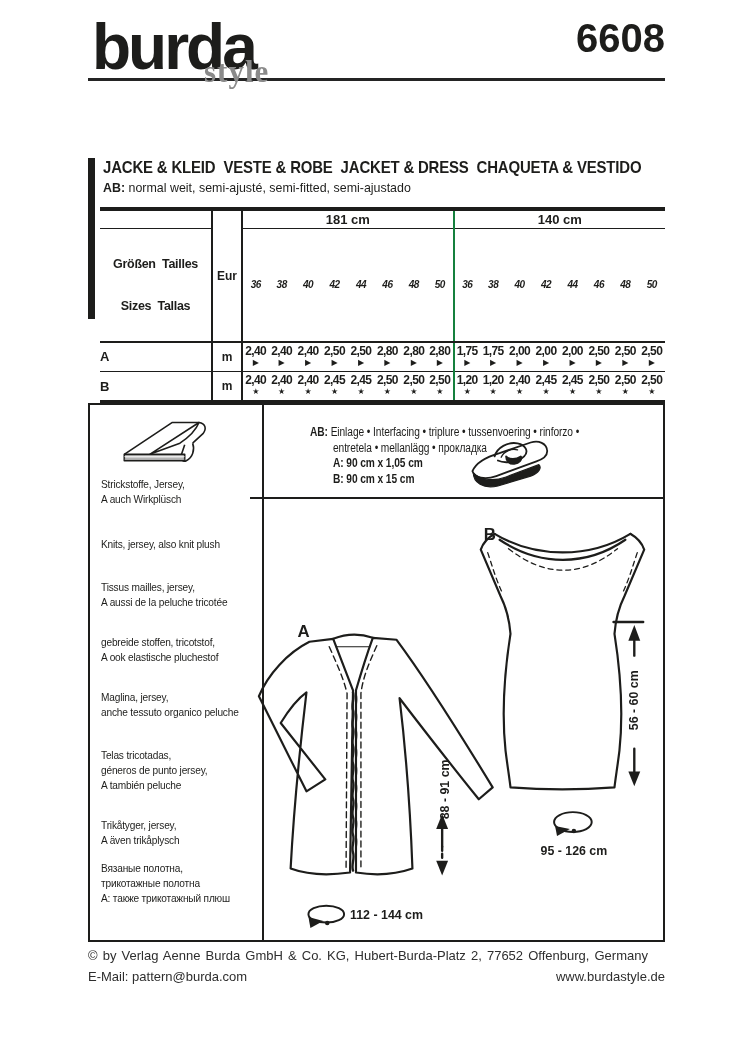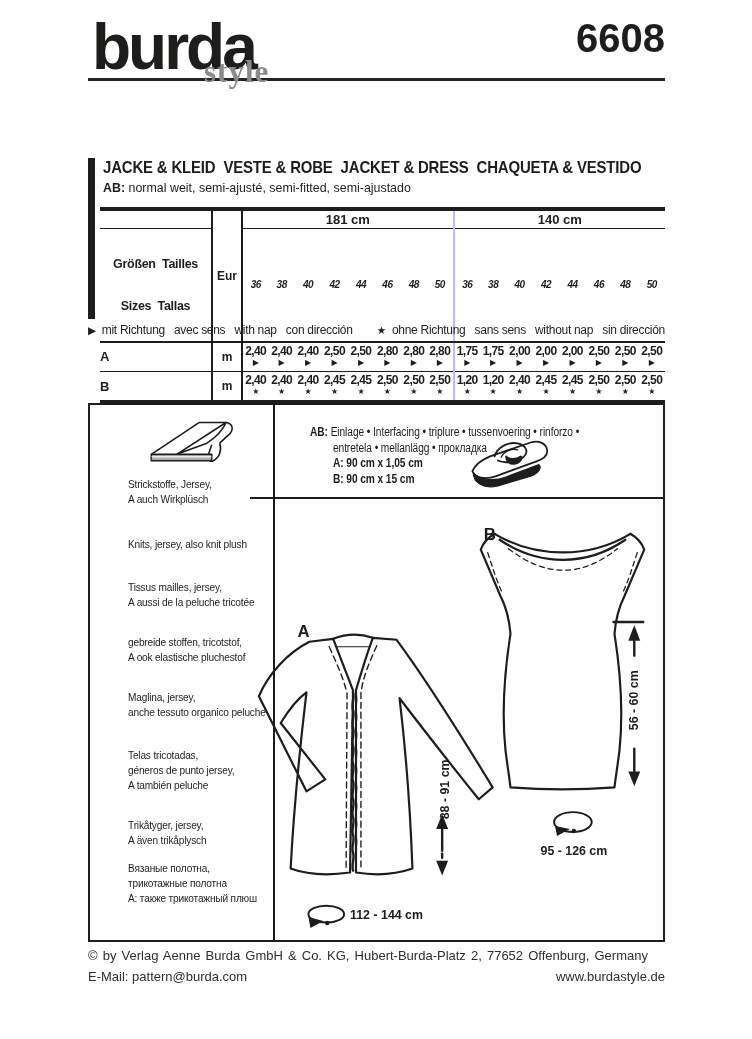--- a/index.html
+++ b/index.html
@@ -30,36 +30,36 @@
   .c-eur { width:30px; }
   .r1 { height:19px; }
   .r1 .lbl, .r1 .grp { border-bottom:1.5px solid #1d1d1b; }
   .grp { text-align:center; font-size:13px; }
   .eur { border-left:2px solid #1d1d1b; border-right:2px solid #1d1d1b; text-align:center; font-size:12px; }
   .r2 th { border-bottom:2px solid #1d1d1b; }
   .eur  { border-bottom:2px solid #1d1d1b; }
   .r2 { height:32px; }
   .lblh { text-align:center; font-size:12.5px; line-height:14px; white-space:pre; padding-left:3px; letter-spacing:-0.3px;}
   .sz { text-align:center; font-size:10px; letter-spacing:-0.5px;font-style:italic;}
-  .g2 { border-left:2px solid #c4b5fd; }
+  .g2 { border-left:2px solid #15803d; }
   .ra td { border-bottom:1.5px solid #1d1d1b; }
   .ra, .rb { height:30px; }
   .rowlbl { text-align:left; padding-left:3px; font-size:13px; }
   .unit { border-left:2px solid #1d1d1b; border-right:2px solid #1d1d1b; text-align:center; font-size:12px; }
   .val { text-align:center; vertical-align:top; }
   .val .v { display:block; font-size:12px; line-height:13px; margin-top:2px; letter-spacing:-0.6px;}
   .val .sym { display:block; font-size:8px; line-height:10px; font-family:"DejaVu Sans", sans-serif; }
   
   .legend { position:absolute; left:88px; top:323px; width:577px; display:flex; justify-content:space-between;
             font-size:12px; letter-spacing:-0.3px; }
   .legend .sym { font-family:"DejaVu Sans", sans-serif; font-size:10.5px; margin-right:6px; }
   .legend .txt { white-space:pre; }
   
   .main-box { position:absolute; left:88px; top:403px; width:577px; height:539px; border:2px solid #1d1d1b; }
-  .sidebar { position:absolute; left:0; top:0; width:158px; height:535px; border-right:2px solid #1d1d1b;margin-left:27px; }
+  .sidebar { position:absolute; left:0; top:0; width:174px; height:535px; border-right:2px solid #1d1d1b; }
   .fab { position:absolute; left:11px; font-size:11.5px; line-height:15px; letter-spacing:-0.2px;
          transform:scaleX(0.88); transform-origin:left top; white-space:nowrap; }
   .bolt-icon { position:absolute; left:26px; top:8px; }
   .iface { position:absolute; left:160px; top:0; width:415px; height:94px; border-bottom:2px solid #1d1d1b;text-decoration:underline; }
   .iface-text { position:absolute; left:60px; top:20px; font-size:12px; line-height:15.5px;
                 transform:scaleX(0.85); transform-origin:left top; white-space:nowrap; letter-spacing:-0.1px;}
   .iface-text .ind { padding-left:27px; }
   .iface-text b { font-weight:700; }
   .if-bold { font-weight:700; }
   .iron-icon { position:absolute; left:220px; top:30px; }
@@ -266,24 +266,20 @@
             <span class="sym">★</span>
           </td>
       <td class="val">
             <span class="v">2,50</span>
             <span class="sym">★</span>
           </td>
     </tr>
   </tbody>
     </table>
 
-  <div class="legend">
-    <div><span class="sym">▶</span><span class="txt">mit Richtung   avec sens   with nap   con dirección</span></div>
-    <div><span class="sym">★</span><span class="txt">ohne Richtung   sans sens   without nap   sin dirección</span></div>
-  </div>
 
   <div class="main-box">
 
     <div class="sidebar">
       <svg class="bolt-icon" width="104" height="62" viewBox="0 0 130 78">
         <g fill="none" stroke="#1d1d1b" stroke-width="2" stroke-linejoin="round">
           <path d="M10,52 L70,12 L104,12 C112,13 114,20 109,26 L96,38" fill="#fff"></path>
           <path d="M104,12 C100,22 92,30 80,38 L42,52 Z" fill="#fff"></path>
           <path d="M96,38 C99,46 96,56 88,60 C84,62 80,58 82,52 L86,40" fill="#fff"></path>
           <rect x="10" y="52" width="76" height="8" fill="#c9c9c9"></rect>

